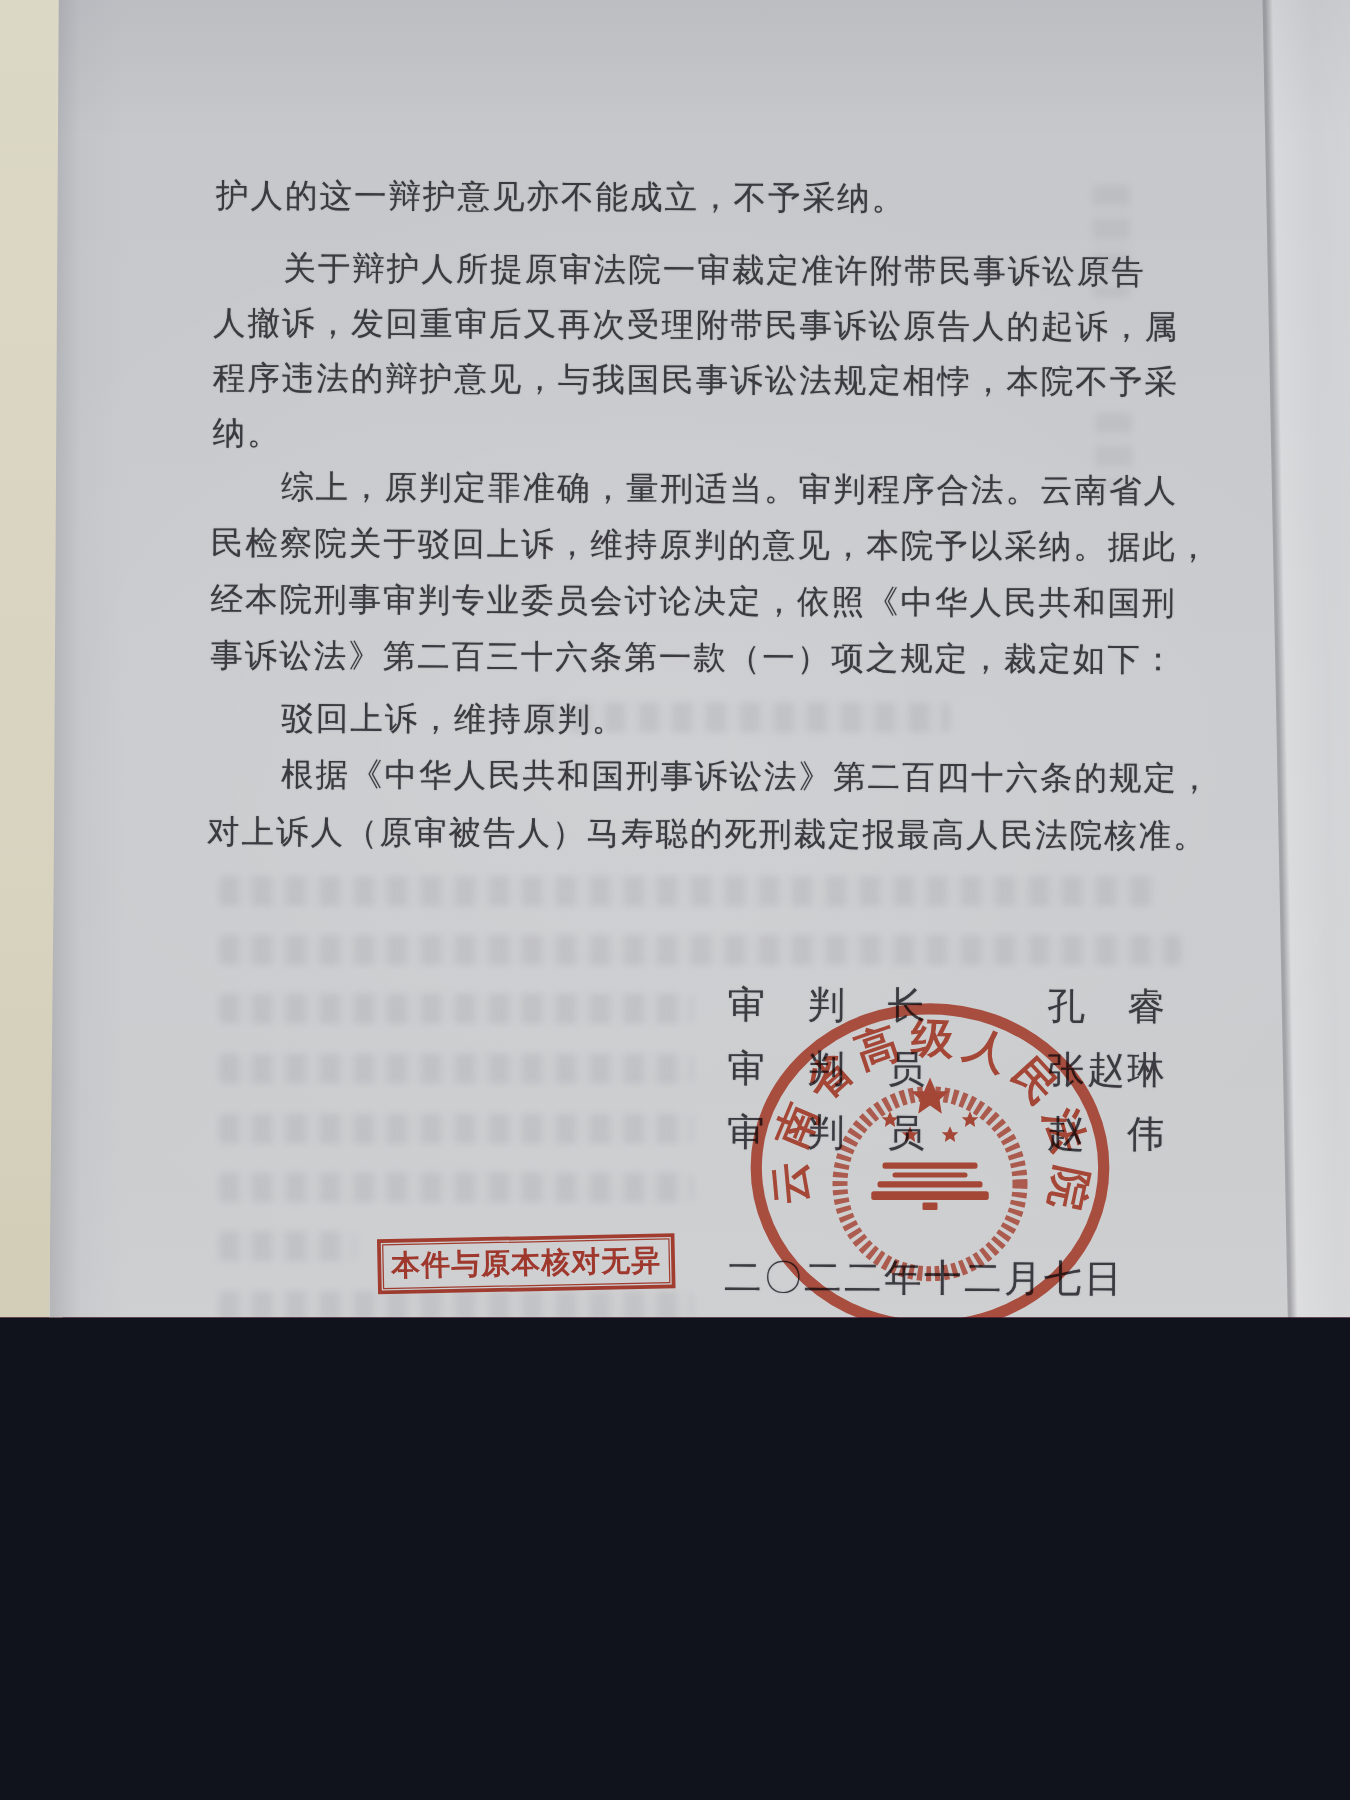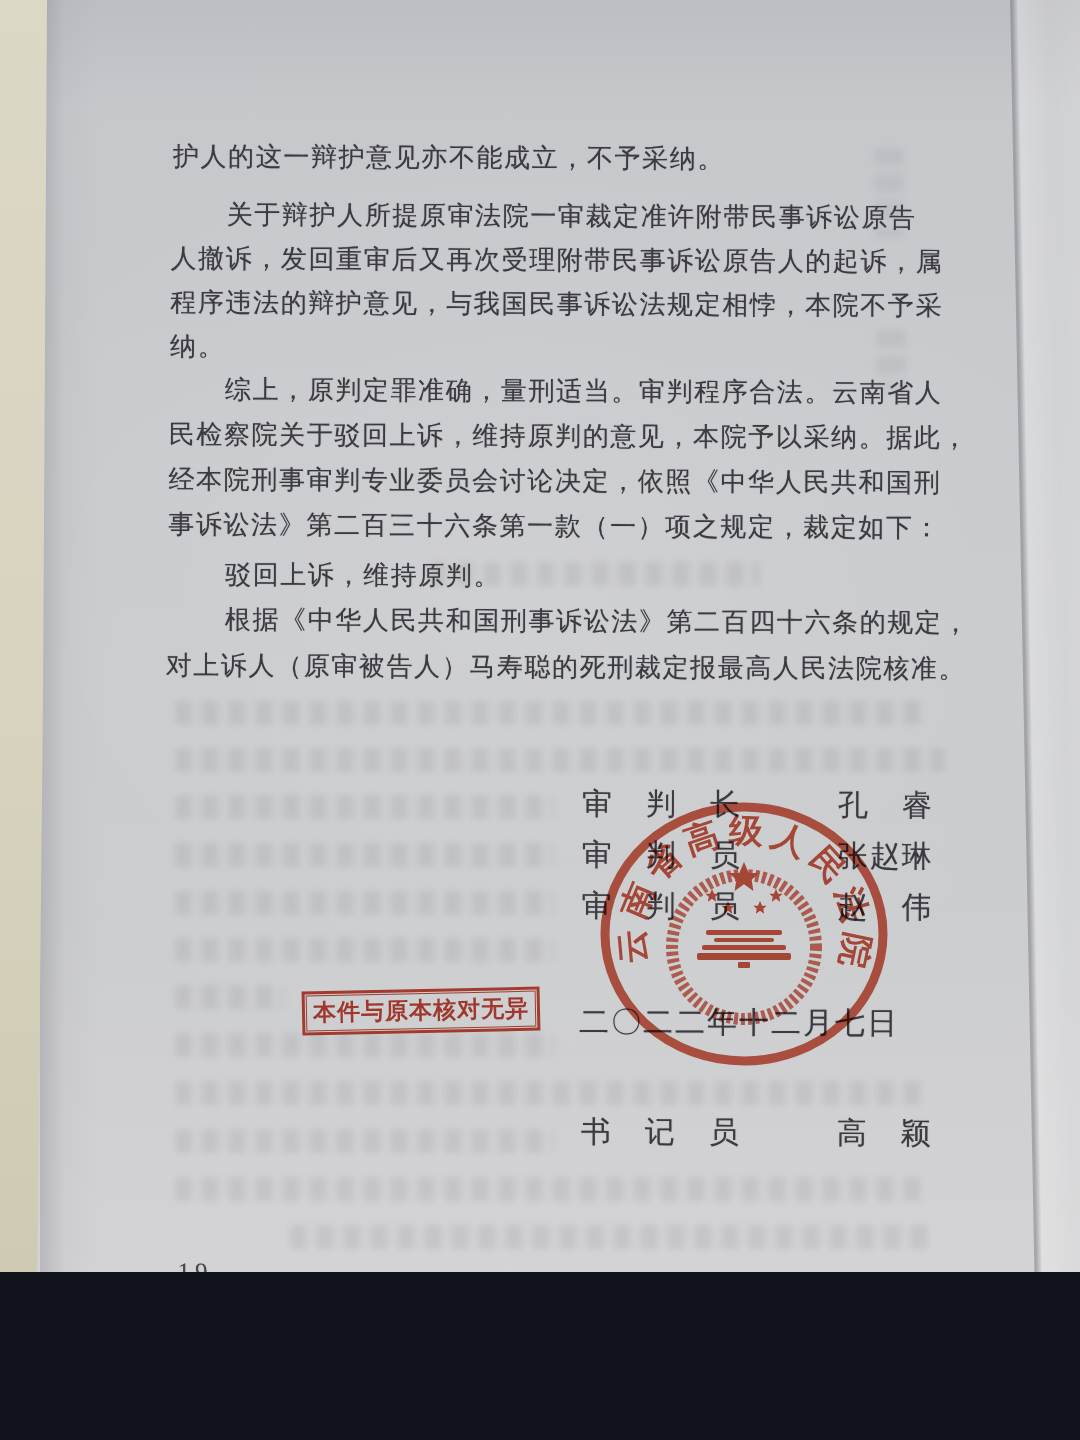--- a/index.html
+++ b/index.html
@@ -1,17 +1,17 @@
 <!DOCTYPE html>
 <html><head>
 <meta charset="utf-8">
 <style>
   html,body{margin:0;padding:0;background:#10131b;}
   .photo{
-    position:relative;width:1080px;height:1272px;overflow:hidden;
+    position:relative;width:1080px;height:1054px;overflow:hidden;
     background:#be185d;
     font-family:"Liberation Serif","DejaVu Serif",serif;
   }
   
   .desk-blur{
     position:absolute;left:320px;top:1360px;width:640px;height:160px;
     background:radial-gradient(ellipse at 50% 40%, rgba(170,170,175,0.85), rgba(120,120,128,0.45) 55%, rgba(20,23,33,0) 78%);
     filter:blur(8px);
   }
   

